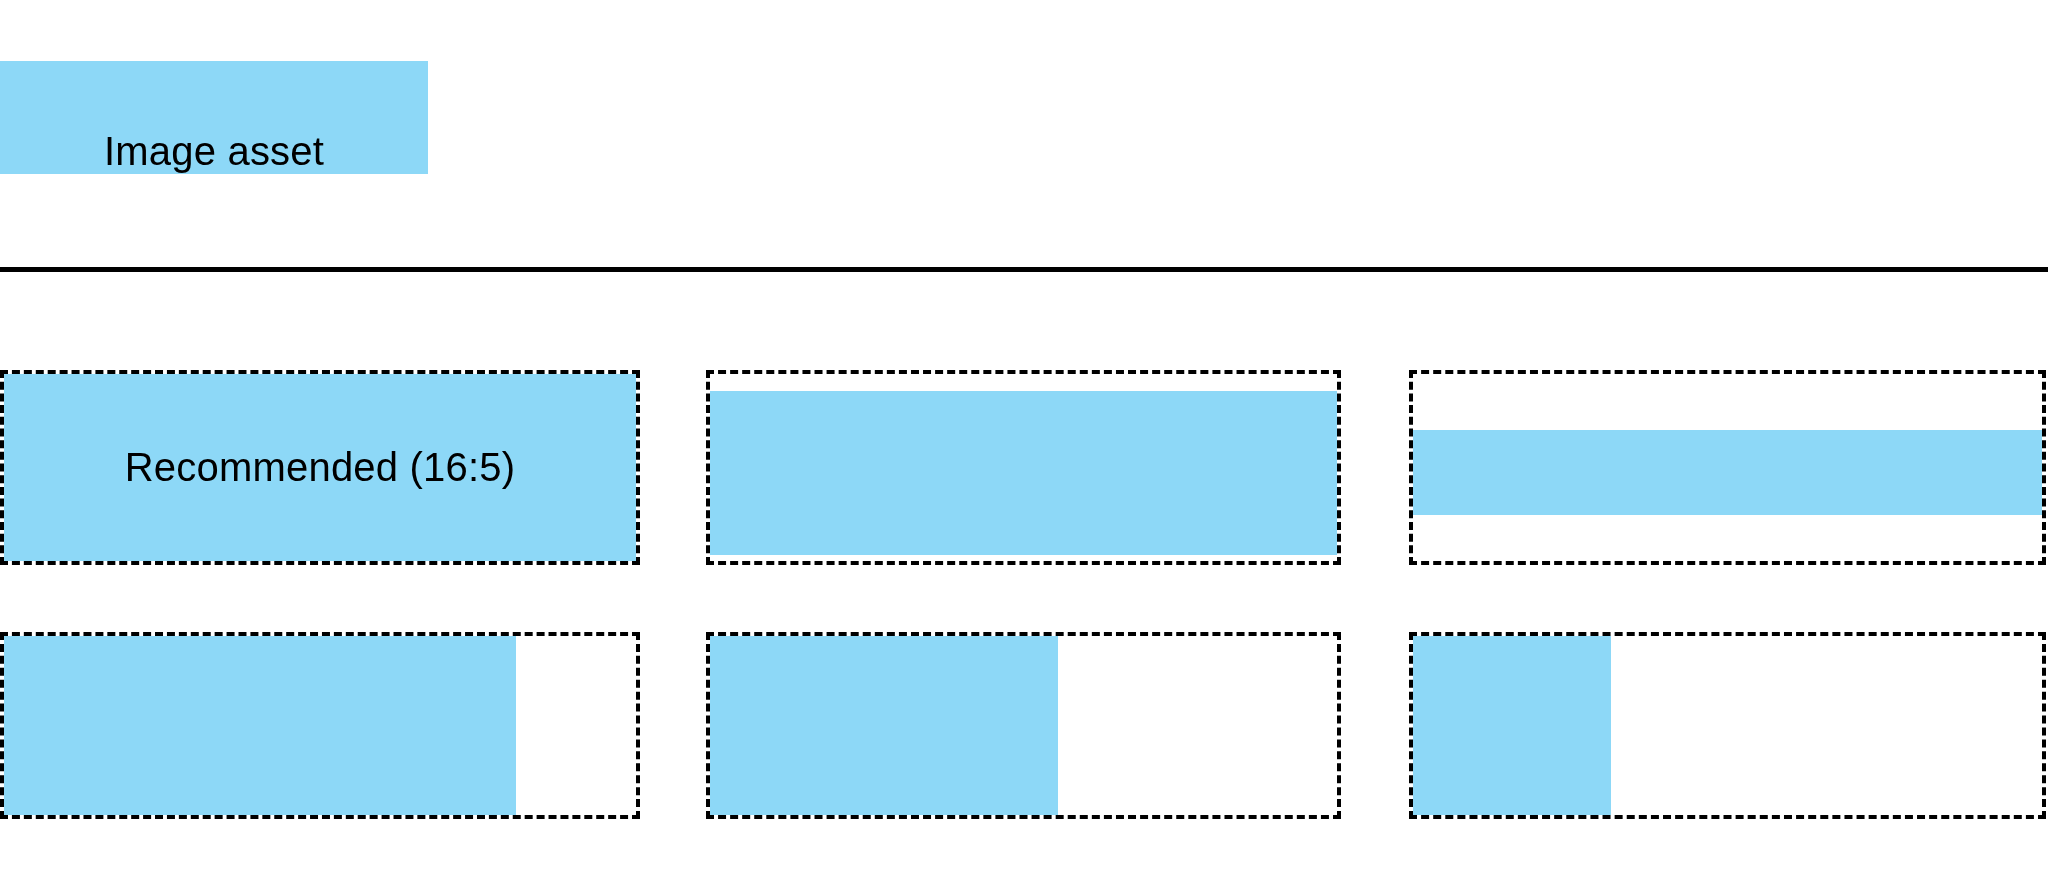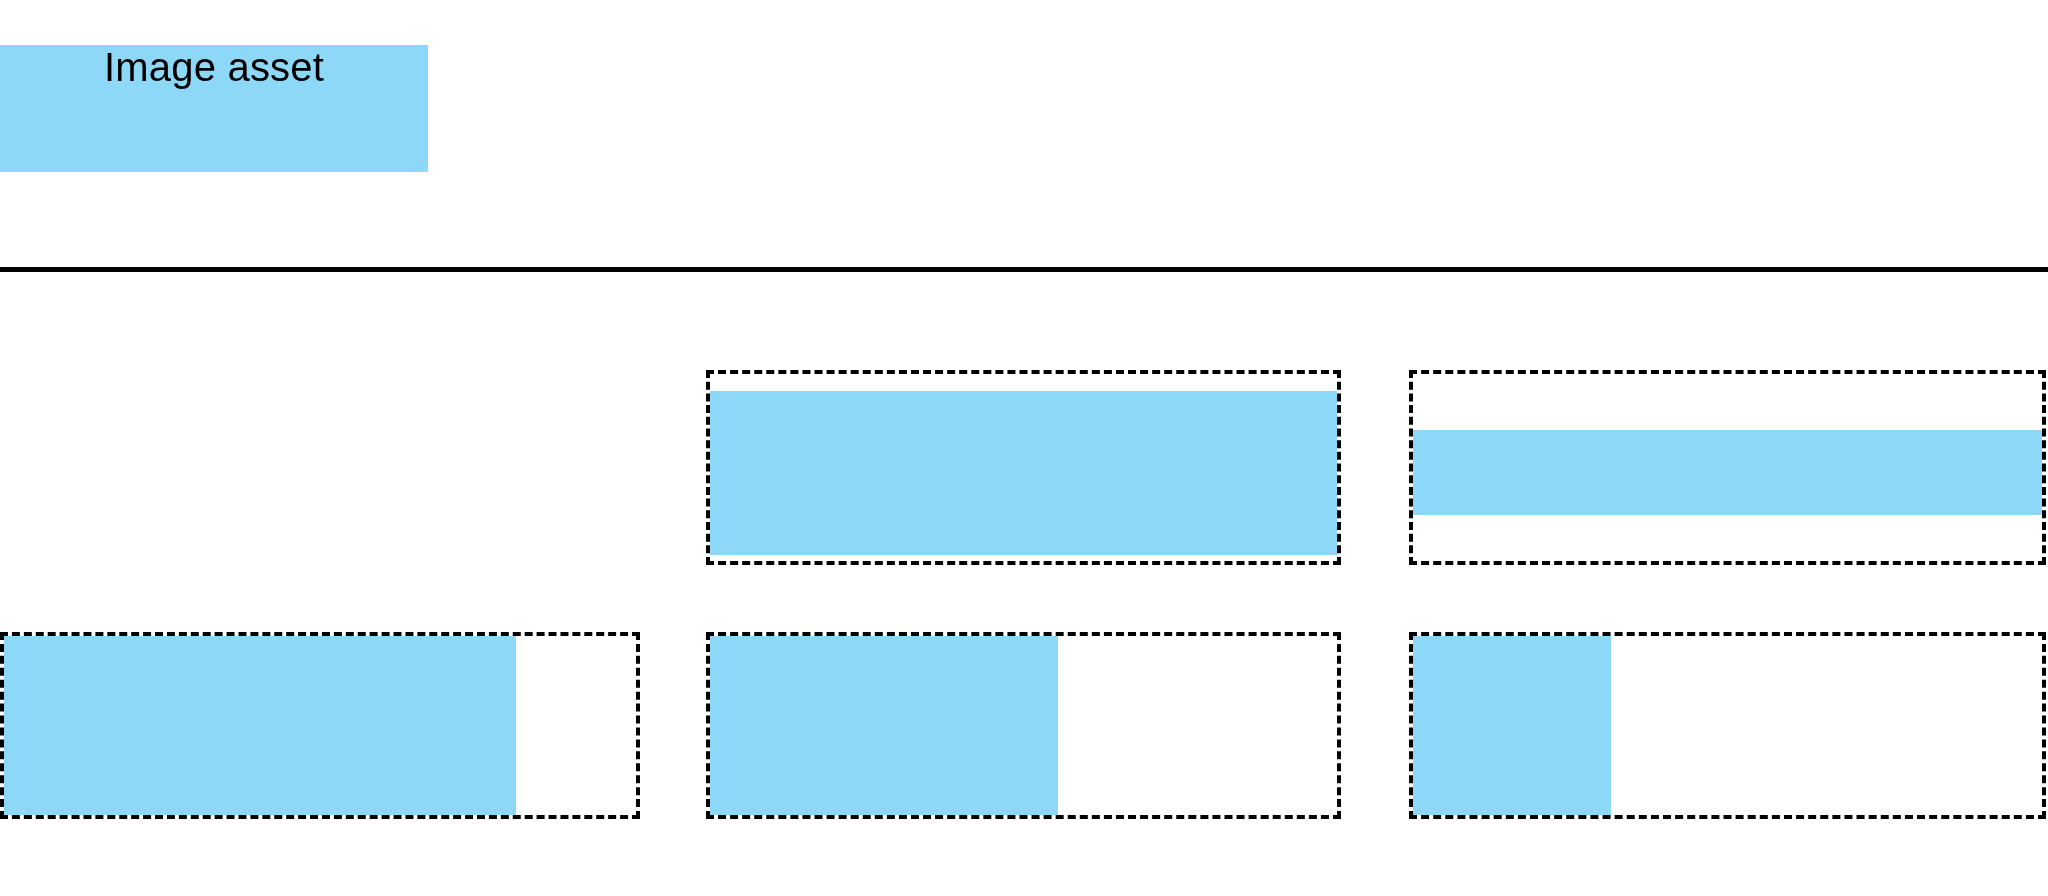--- a/index.html
+++ b/index.html
@@ -19,23 +19,23 @@
   .label {
     font-size: 40px;
     font-weight: 500;
     letter-spacing: 0.2px;
     color: #000000;
     white-space: nowrap;
   }
   
   .legend-swatch {
     position: absolute;
-    left: 0; top: 45px;
-    width: 428px; height: 127px;
-    display: flex; align-items: flex-start; justify-content: center;
+    left: 0; top: 61px;
+    width: 428px; height: 113px;
+    display: flex; align-items: flex-end; justify-content: center;
   }
   .legend-dashed {
     position: absolute;
     left: 457px; top: 61px;
     width: 906px; height: 113px;
     box-sizing: border-box;
     border: 4px dashed #000000;
     display: flex; align-items: center; justify-content: center;
     background: #ffffff;
   }
@@ -80,20 +80,28 @@
 
 <div class="canvas">
 
   <div class="legend-swatch" style="background: rgb(141, 216, 247);">
     <span class="label">Image asset</span>
   </div>
 
 
   <div class="divider"></div>
 
+  <div class="tile r1 c1">
+    <div class="inner">
+      <div class="fill" style="left: 0%; top: 0%; width: 100%; height: 100%; background: rgb(141, 216, 247);"></div>
+      <div class="tile-label-wrap">
+        <span class="label">Recommended (16:5)</span>
+      </div>
+    </div>
+  </div>
 
   <div class="tile r1 c2">
     <div class="inner">
       <div class="fill" style="left: 0%; top: 9%; width: 100%; height: 88%; background: rgb(141, 216, 247);"></div>
     </div>
   </div>
 
   <div class="tile r1 c3">
     <div class="inner">
       <div class="fill" style="left: 0%; top: 30%; width: 100%; height: 45.5%; background: rgb(141, 216, 247);"></div>

